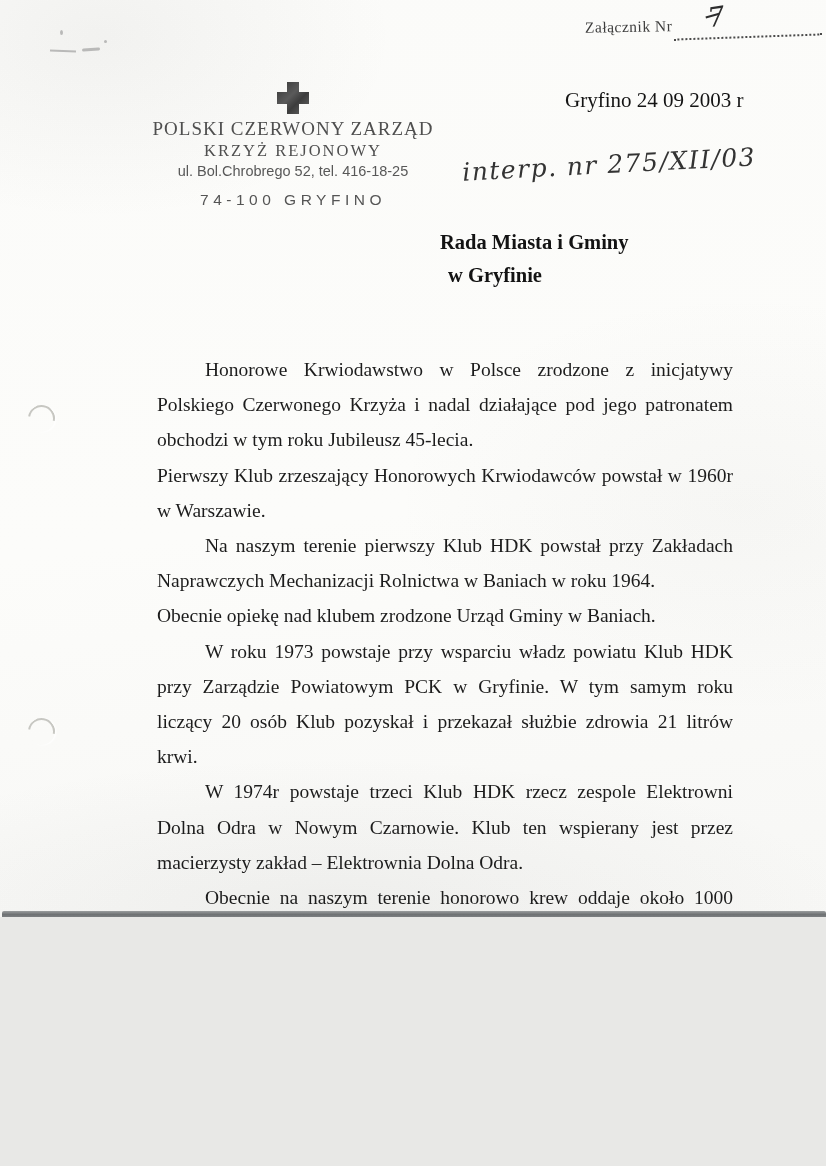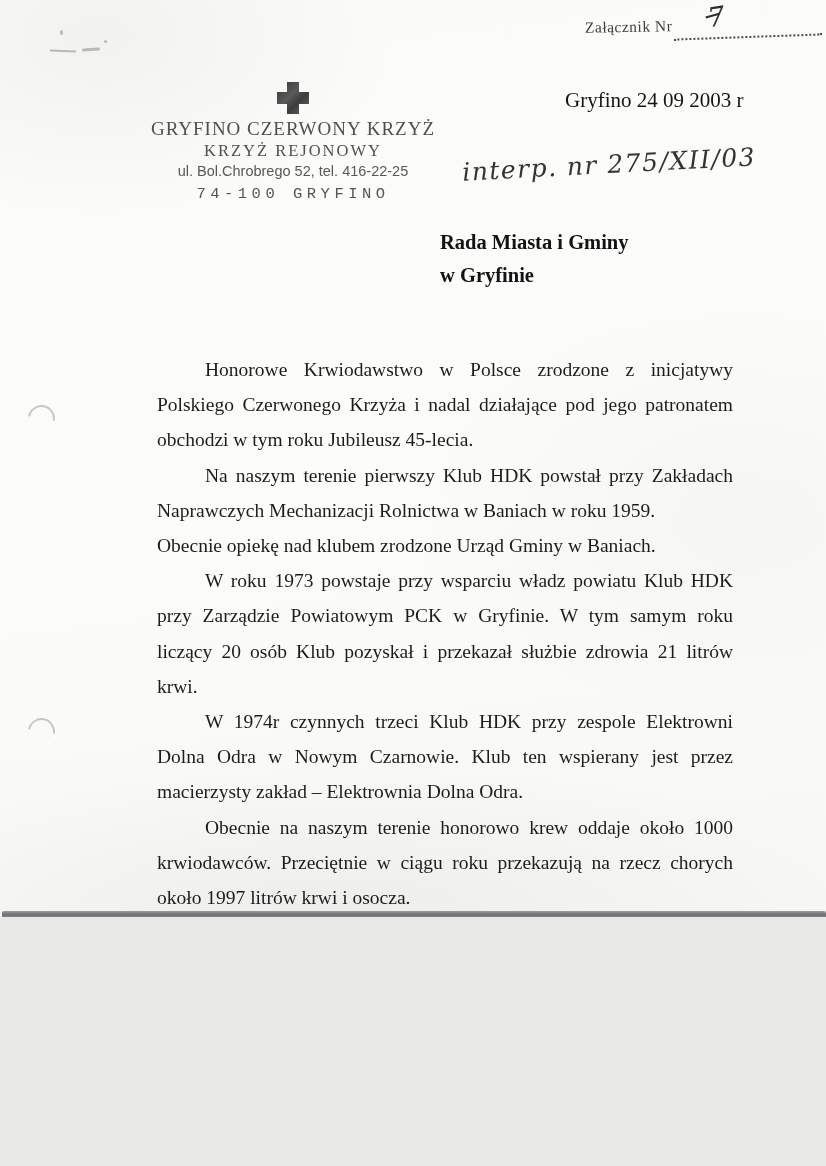--- a/index.html
+++ b/index.html
@@ -66,21 +66,21 @@
   }
   .cross-icon::before, .cross-icon::after {
     content: ""; position: absolute;
     background: linear-gradient(135deg, #424242 0%, #5a5a5a 40%, #3c3c3c 70%, #555 100%);
   }
   .cross-icon::before { left: 10px; top: 0; width: 12px; height: 32px; }
   .cross-icon::after { left: 0; top: 10px; width: 32px; height: 12px; }
   .stamp .org { font-size: 19px; letter-spacing: 1px; white-space: nowrap; }
   .stamp .div { font-size: 16.5px; letter-spacing: 2px; margin-top: 1px; }
   .stamp .addr { font-family: "Liberation Sans", sans-serif; font-size: 14.5px; margin-top: 2px; color: #585858; }
-  .stamp .city { font-family: Liberation Mono, monospace; font-size: 15.5px; letter-spacing: 4.5px; margin-top: 6px; color: #555; }
+  .stamp .city { font-family: Liberation Sans, sans-serif; font-size: 15.5px; letter-spacing: 4.5px; margin-top: 12px; color: #555; }
 
   
   .date-line {
     position: absolute; left: 565px; top: 88px;
     font-size: 21px; color: #141414;
   }
 
   
   .hand-note {
     position: absolute; left: 462px; top: 150px;
@@ -90,21 +90,21 @@
     white-space: nowrap;
   }
 
   
   .recipient {
     position: absolute; left: 440px; top: 226px;
     font-size: 20.5px; font-weight: bold; color: #131313;
     line-height: 33px;
     font-family: Liberation Serif, serif;
   }
-  .recipient .line2 { }
+  .recipient .line2 { margin-left: 8px; }
 
   
   .letter-body {
     position: absolute; left: 157px; top: 352px; width: 576px;
     font-size: 19.5px; line-height: 35.2px; color: #1c1c1c;
     text-align: justify;
   }
   .letter-body p { margin: 0; }
   .letter-body p.indent { text-indent: 48px; }
 
@@ -141,41 +141,42 @@
 
   <div class="attachment">
     <span class="label">Załącznik Nr</span>
     <span class="fill-line">
       <span class="hand-seven">7</span>
     </span>
   </div>
 
   <div class="stamp">
     <div class="cross-icon"></div>
-    <div class="org">GRYFINO CZERWONY KRZYŻ</div>
+    <div class="org">POLSKI CZERWONY ZARZĄD</div>
     <div class="div">KRZYŻ REJONOWY</div>
-    <div class="addr">ul. Bol.Chrobrego 52, tel. 416-22-25</div>
+    <div class="addr">ul. Bol.Chrobrego 52, tel. 416-18-25</div>
     <div class="city">74-100 GRYFINO</div>
   </div>
 
   <div class="date-line">Gryfino 24 09 2003 r</div>
 
   <div class="hand-note">interp. nr 275/XII/03</div>
 
   <div class="recipient">
     <div class="line1">Rada Miasta i Gminy</div>
     <div class="line2">w Gryfinie</div>
   </div>
 
   <div class="letter-body">
       <p class="indent">Honorowe Krwiodawstwo w Polsce zrodzone z inicjatywy Polskiego Czerwonego Krzyża i nadal działające pod jego patronatem obchodzi w tym roku Jubileusz 45-lecia.</p>
-      <p class="indent">Na naszym terenie pierwszy Klub HDK powstał przy Zakładach Naprawczych Mechanizacji Rolnictwa w Baniach w roku 1959.</p>
+      <p class="">Pierwszy Klub zrzeszający Honorowych Krwiodawców powstał w 1960r w Warszawie.</p>
+      <p class="indent">Na naszym terenie pierwszy Klub HDK powstał przy Zakładach Naprawczych Mechanizacji Rolnictwa w Baniach w roku 1964.</p>
       <p class="">Obecnie opiekę nad klubem zrodzone Urząd Gminy w Baniach.</p>
       <p class="indent">W roku 1973 powstaje przy wsparciu władz powiatu Klub HDK przy Zarządzie Powiatowym PCK w Gryfinie. W tym samym roku liczący 20 osób Klub pozyskał i przekazał służbie zdrowia 21 litrów krwi.</p>
-      <p class="indent">W 1974r czynnych trzeci Klub HDK przy zespole Elektrowni Dolna Odra w Nowym Czarnowie. Klub ten wspierany jest przez macierzysty zakład – Elektrownia Dolna Odra.</p>
+      <p class="indent">W 1974r powstaje trzeci Klub HDK rzecz zespole Elektrowni Dolna Odra w Nowym Czarnowie. Klub ten wspierany jest przez macierzysty zakład – Elektrownia Dolna Odra.</p>
       <p class="indent">Obecnie na naszym terenie honorowo krew oddaje około 1000 krwiodawców. Przeciętnie w ciągu roku przekazują na rzecz chorych około 1997 litrów krwi i osocza.</p>
     </div>
 
   <div class="hole-punch top"></div>
   <div class="hole-punch bottom"></div>
 
   <div class="scan-edge"></div>
 
 </div>
 

